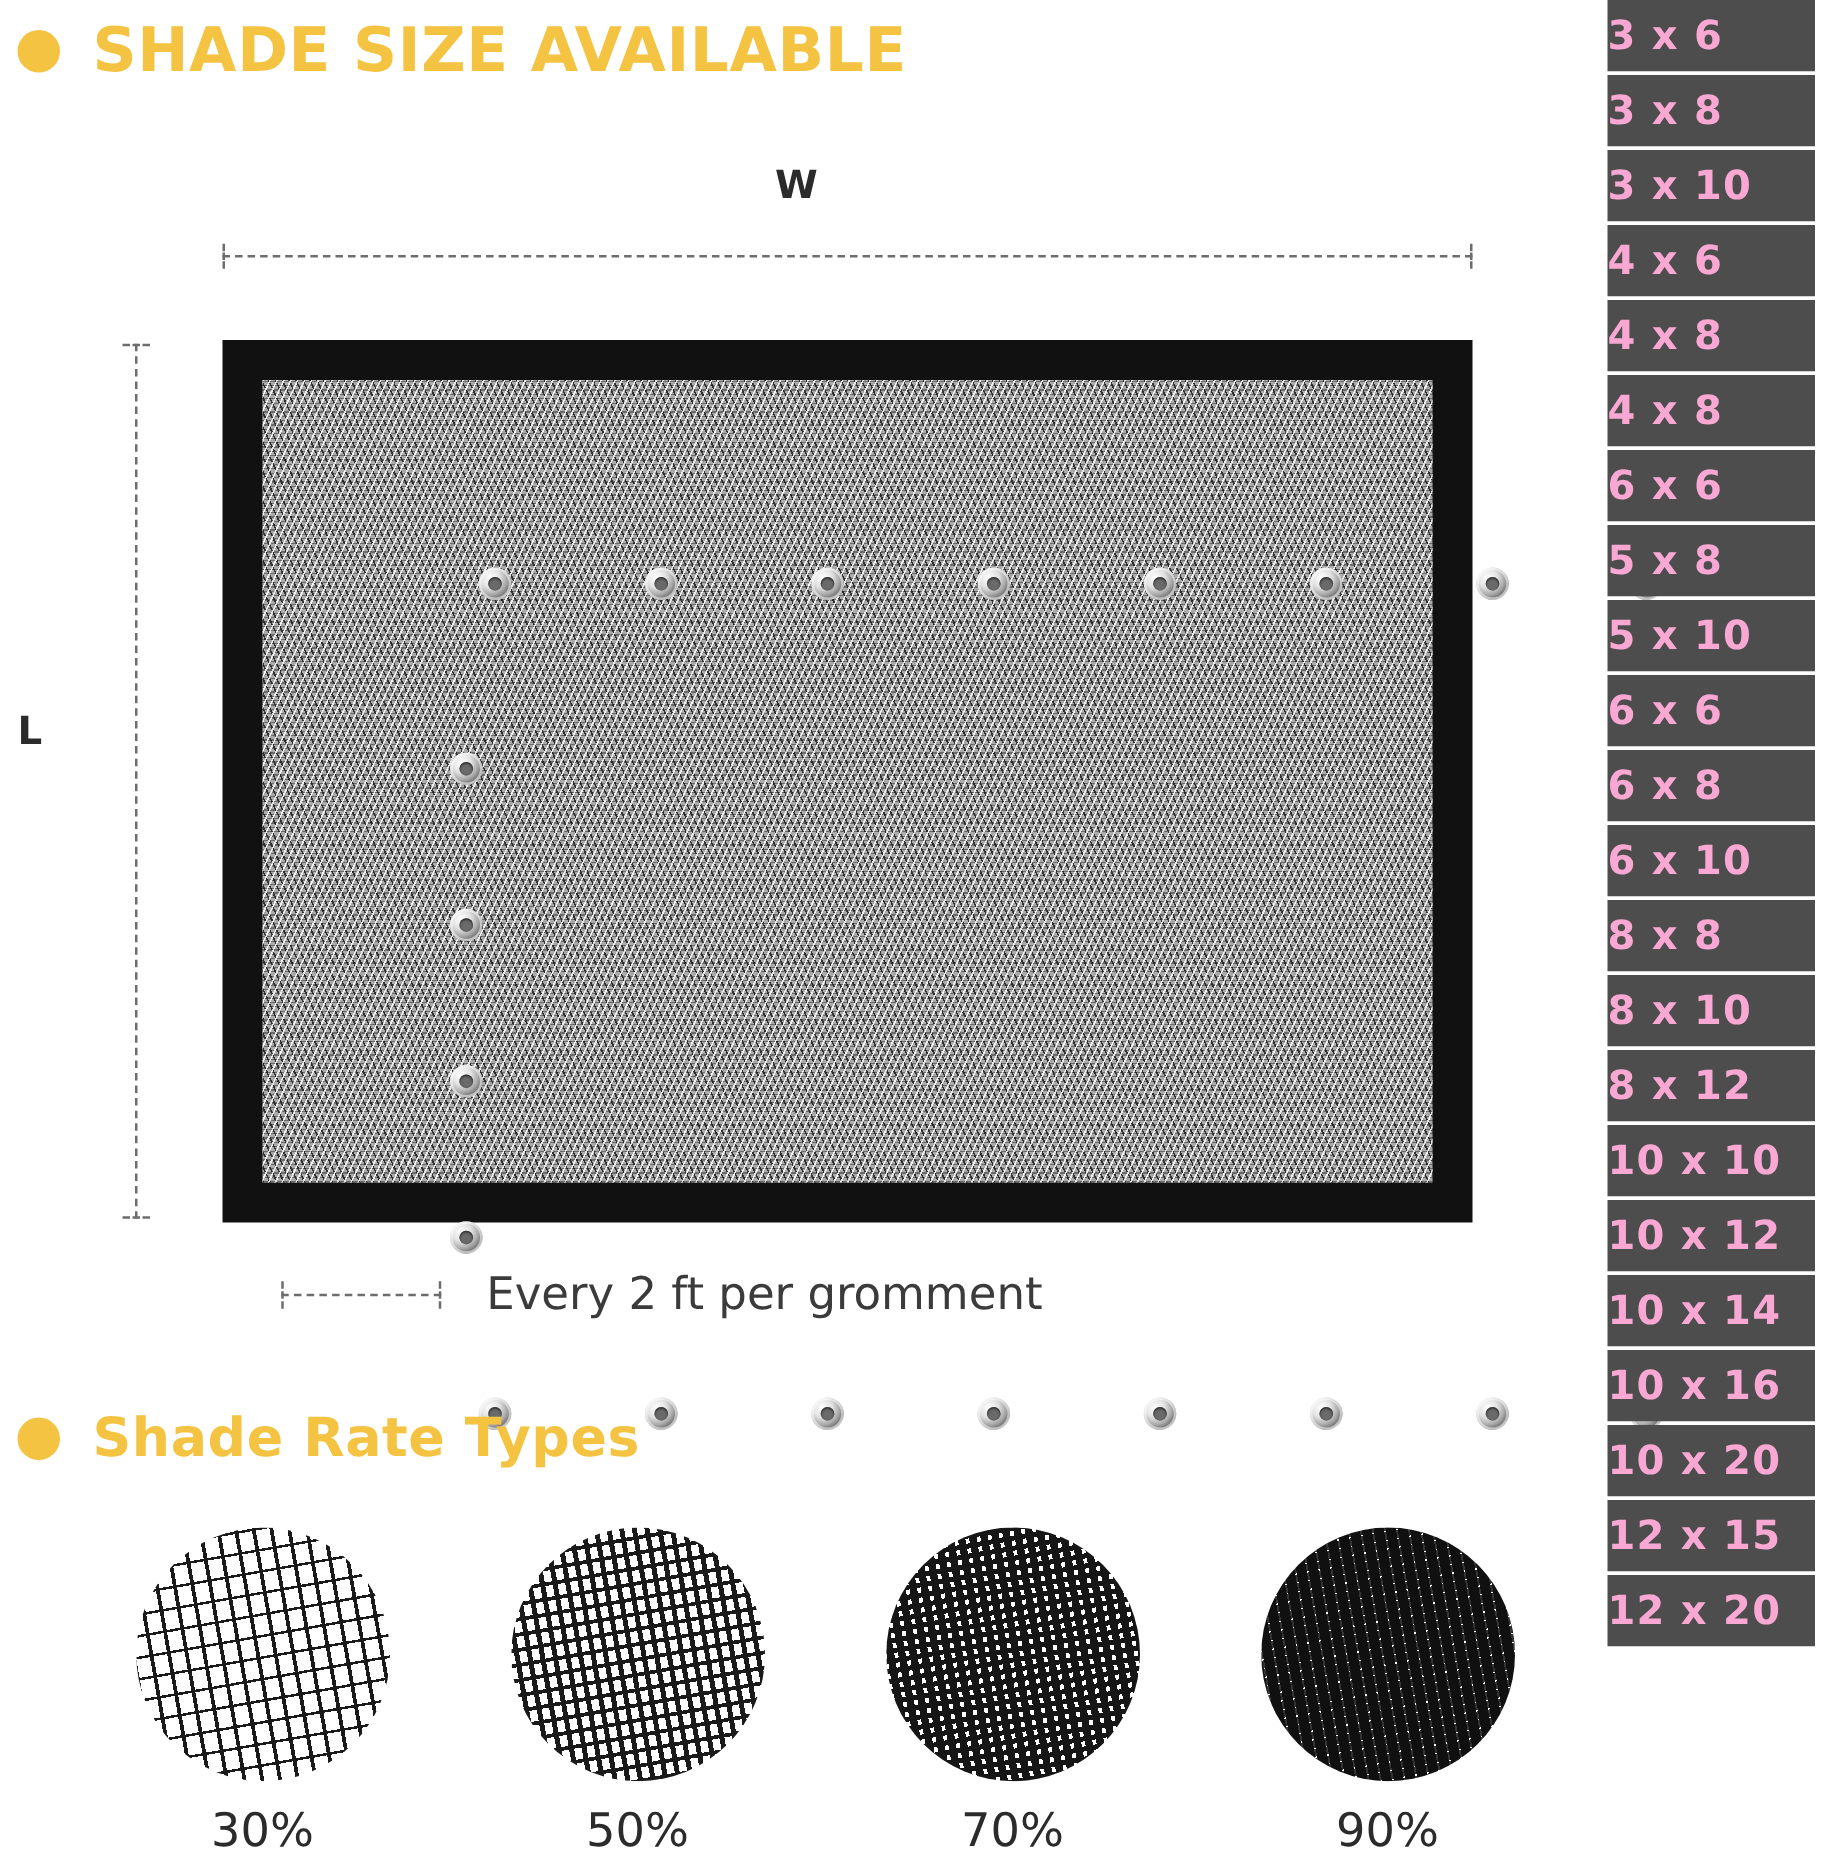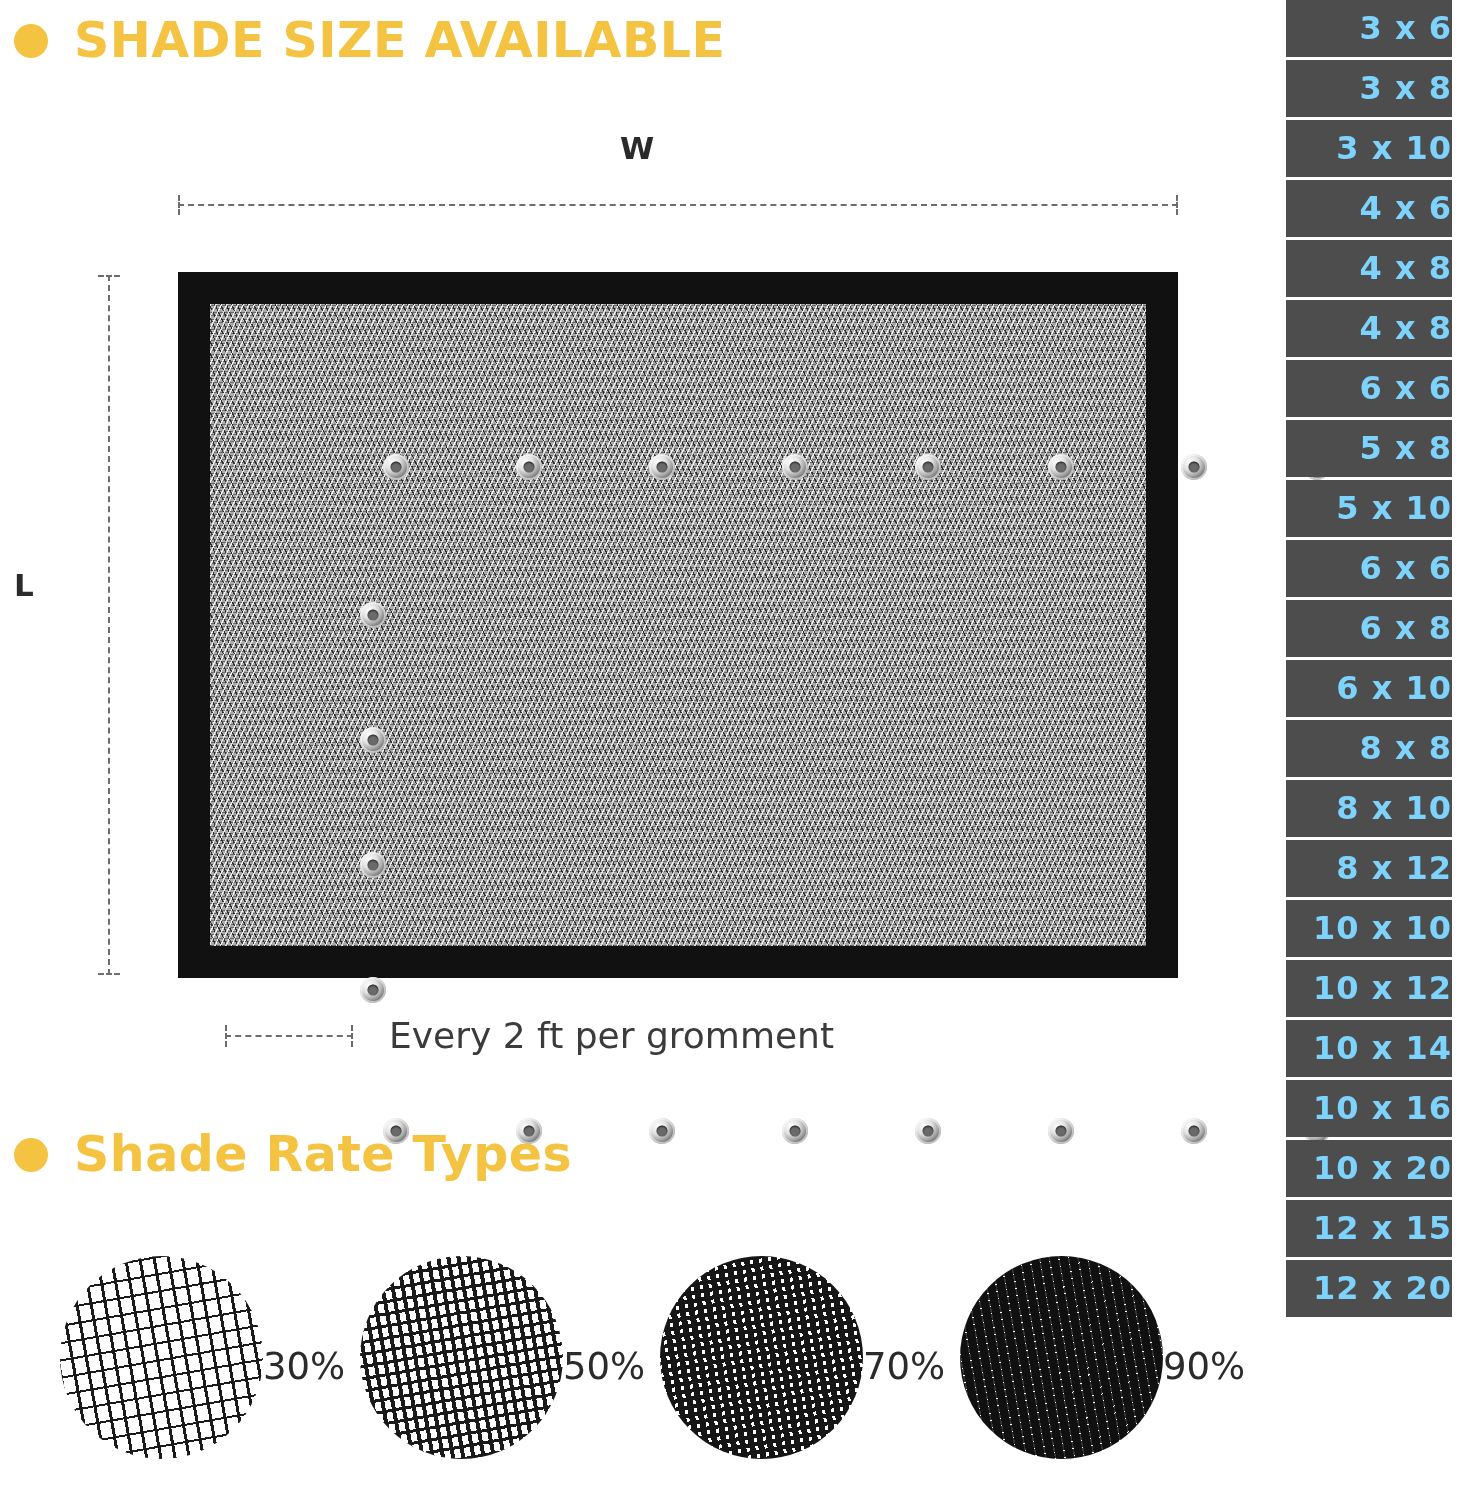--- a/index.html
+++ b/index.html
@@ -35,21 +35,21 @@
     letter-spacing: 0.5px;
     white-space: nowrap;
   }
   #heading-shade-size { left: 14px; top: 12px; }
   #heading-shade-size .heading-text {
     font-size: 49px;
     text-transform: uppercase;
   }
   #heading-shade-rate { left: 14px; top: 1126px; }
   #heading-shade-rate .heading-text {
-    font-size: 49px;
+    font-size: 43px;
   }
 
   
   #diagram {
     position: absolute;
     left: 0;
     top: 100px;
     width: 1260px;
     height: 1000px;
   }
@@ -191,21 +191,21 @@
     left: 60px;
     top: 1222px;
     width: 1200px;
     height: 270px;
     display: flex;
     gap: 0;
   }
   .rate-item {
     width: 300px;
     display: flex;
-    flex-direction: row;
+    flex-direction: column;
     align-items: center;
   }
   .rate-swatch {
     width: 203px;
     height: 203px;
     border-radius: 50%;
     background-color: #ffffff;
     overflow: hidden;
   }
   .rate-label {
@@ -239,24 +239,24 @@
     position: absolute;
     right: 8px;
     top: 0;
     width: 166px;
     display: flex;
     flex-direction: column;
     gap: 3px;
   }
   .size-chip {
     background: #4d4d4d;
-    color: #7dd3fc;
+    color: #f9a8d4;
     font-size: 32px;
     font-weight: bold;
-    text-align: right;
+    text-align: left;
     padding: 9px 0 10px 0;
     letter-spacing: 1px;
   }
 </style>
 </head>
 <body>
 
 <div class="heading" id="heading-shade-size">
   <span class="bullet"></span>
   <span class="heading-text">SHADE SIZE AVAILABLE</span>

